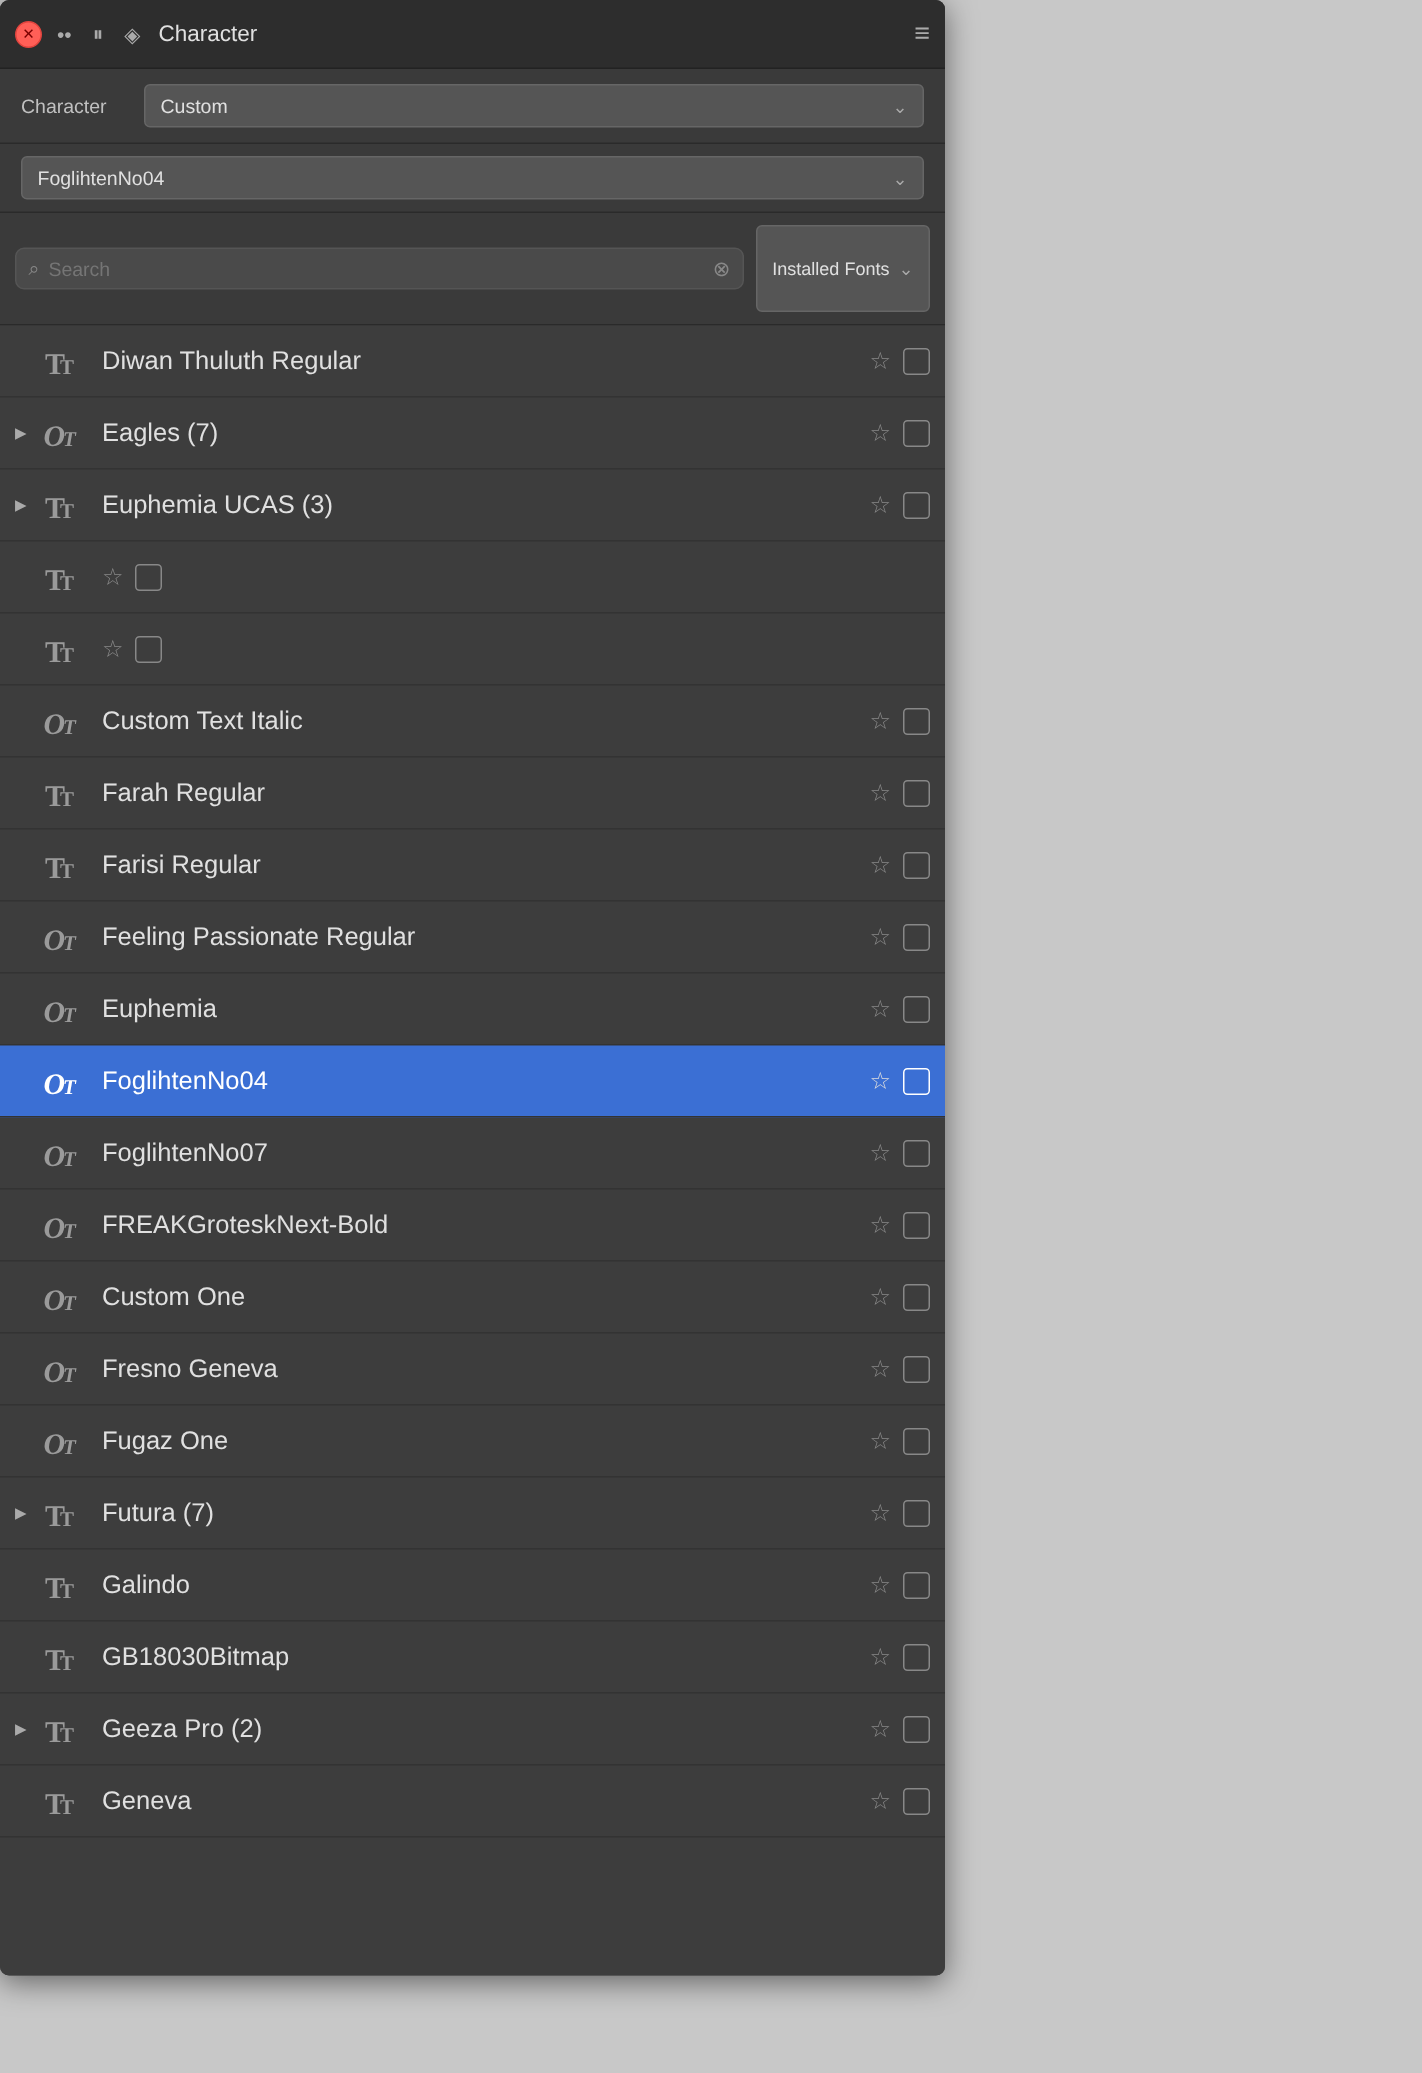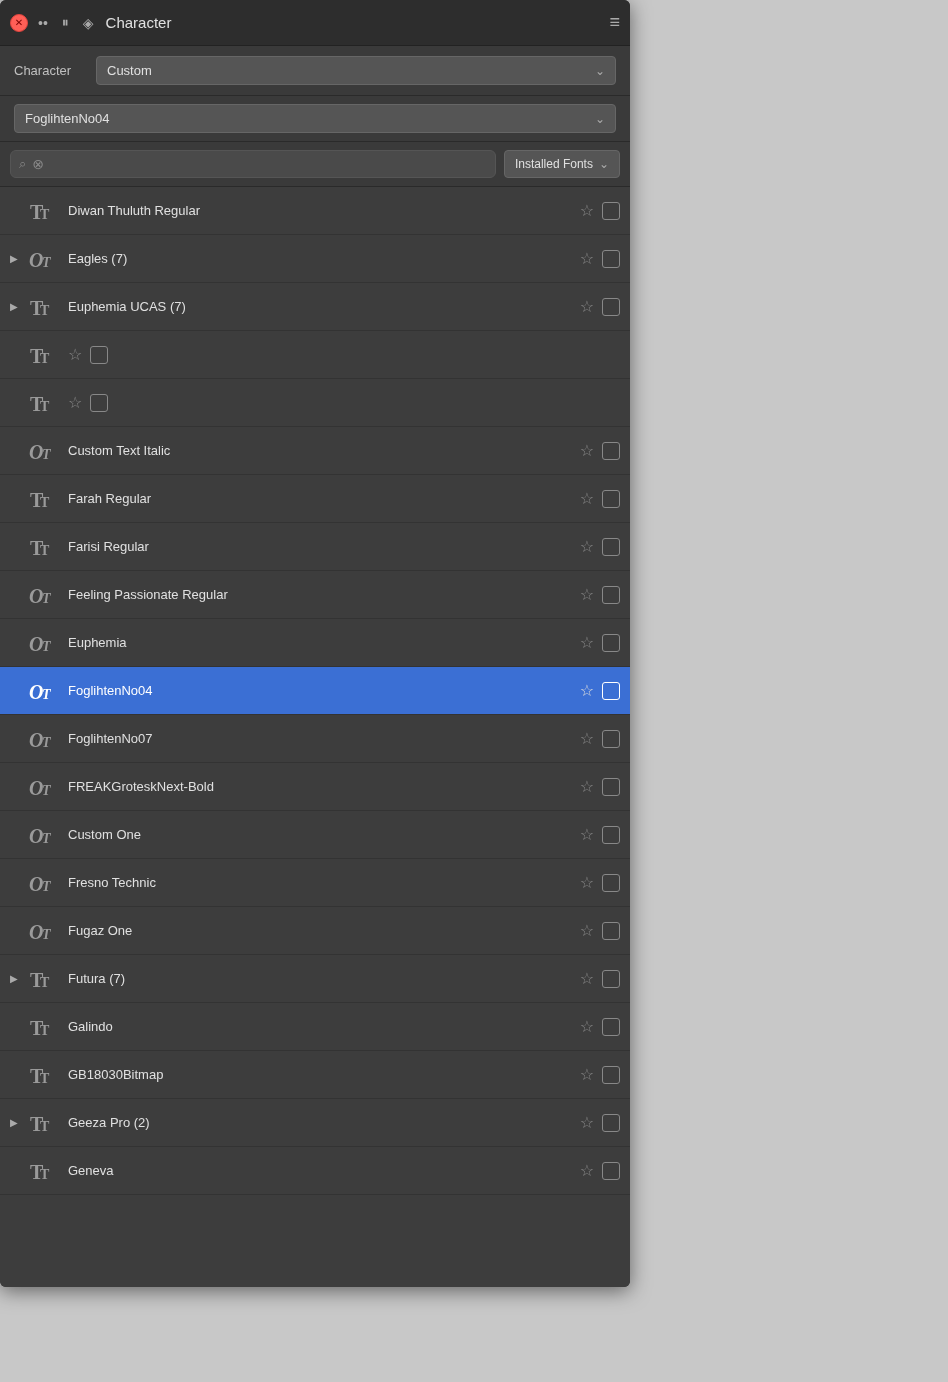--- a/index.html
+++ b/index.html
@@ -167,21 +167,21 @@
       font-size: 14px;
       cursor: pointer;
     }
     .installed-fonts-btn {
       background: #555;
       border: 1px solid #666;
       border-radius: 4px;
       display: flex;
       align-items: center;
       gap: 6px;
-      padding: 6px 10px;
+      padding: 21px 10px;
       cursor: pointer;
       white-space: nowrap;
     }
     .installed-fonts-text {
       color: #e0e0e0;
       font-size: 12px;
     }
 
     
     .font-list {
@@ -218,21 +218,21 @@
       justify-content: center;
       margin-right: 10px;
       flex-shrink: 0;
     }
     .font-type-icon svg {
       width: 28px;
       height: 28px;
     }
     .font-name {
       color: #e0e0e0;
-      font-size: 13px;
+      font-size: 17px;
       flex: 1;
     }
     .font-item.selected .font-name {
       color: #fff;
     }
     .font-actions {
       display: flex;
       align-items: center;
       gap: 8px;
     }
@@ -294,20 +294,21 @@
   <div class="font-selector-row">
     <div class="font-selector">
       <span class="font-selector-text">FoglihtenNo04</span>
       <span class="dropdown-arrow">⌄</span>
     </div>
   </div>
 
   <div class="search-row">
     <div class="search-box">
       <span class="search-icon">⌕</span>
+      <input class="search-input" type="text" placeholder="Search" style="">
       <span class="search-clear">⊗</span>
     </div>
     <div class="installed-fonts-btn">
       <span class="installed-fonts-text">Installed Fonts</span>
       <span class="dropdown-arrow">⌄</span>
     </div>
   </div>
 
   <div class="font-list" style="height: 1100px;">
   <div class="font-item">
@@ -339,21 +340,21 @@
       </div>
     </div>
       <div class="font-item has-arrow">
       <span class="expand-arrow">▶</span>
       <div class="font-type-icon">
         <svg viewBox="0 0 28 28" xmlns="http://www.w3.org/2000/svg">
       <text x="2" y="22" font-family="serif" font-size="20" fill="#9a9a9a" font-weight="bold">T</text>
       <text x="12" y="22" font-family="serif" font-size="14" fill="#9a9a9a" font-weight="bold">T</text>
     </svg>
       </div>
-      <span class="font-name">Euphemia UCAS (7)</span>
+      <span class="font-name">Euphemia UCAS (3)</span>
       <div class="font-actions">
         <span class="star-icon" style="color:#888">☆</span>
         <div class="checkbox-icon" style="border-color:#888"></div>
       </div>
     </div>
       <div class="font-item">
       <span class="expand-arrow" style="visibility:hidden">▶</span>
       <div class="font-type-icon">
         <svg viewBox="0 0 28 28" xmlns="http://www.w3.org/2000/svg">
       <text x="2" y="22" font-family="serif" font-size="20" fill="#9a9a9a" font-weight="bold">T</text>
@@ -505,21 +506,21 @@
       </div>
     </div>
       <div class="font-item">
       <span class="expand-arrow" style="visibility:hidden">▶</span>
       <div class="font-type-icon">
         <svg viewBox="0 0 28 28" xmlns="http://www.w3.org/2000/svg">
       <text x="1" y="22" font-family="Georgia, serif" font-size="20" fill="#9a9a9a" font-style="italic" font-weight="bold">O</text>
       <text x="14" y="22" font-family="Georgia, serif" font-size="14" fill="#9a9a9a" font-style="italic" font-weight="bold">T</text>
     </svg>
       </div>
-      <span class="font-name">Fresno Technic</span>
+      <span class="font-name">Fresno Geneva</span>
       <div class="font-actions">
         <span class="star-icon" style="color:#888">☆</span>
         <div class="checkbox-icon" style="border-color:#888"></div>
       </div>
     </div>
       <div class="font-item">
       <span class="expand-arrow" style="visibility:hidden">▶</span>
       <div class="font-type-icon">
         <svg viewBox="0 0 28 28" xmlns="http://www.w3.org/2000/svg">
       <text x="1" y="22" font-family="Georgia, serif" font-size="20" fill="#9a9a9a" font-style="italic" font-weight="bold">O</text>

